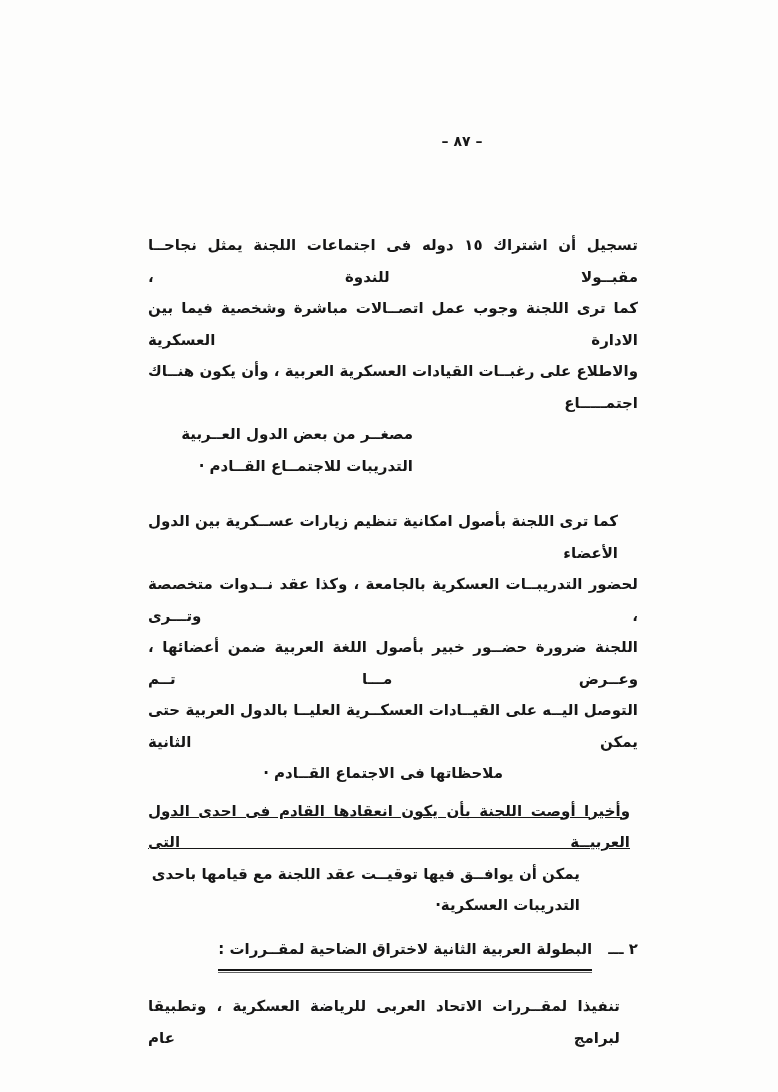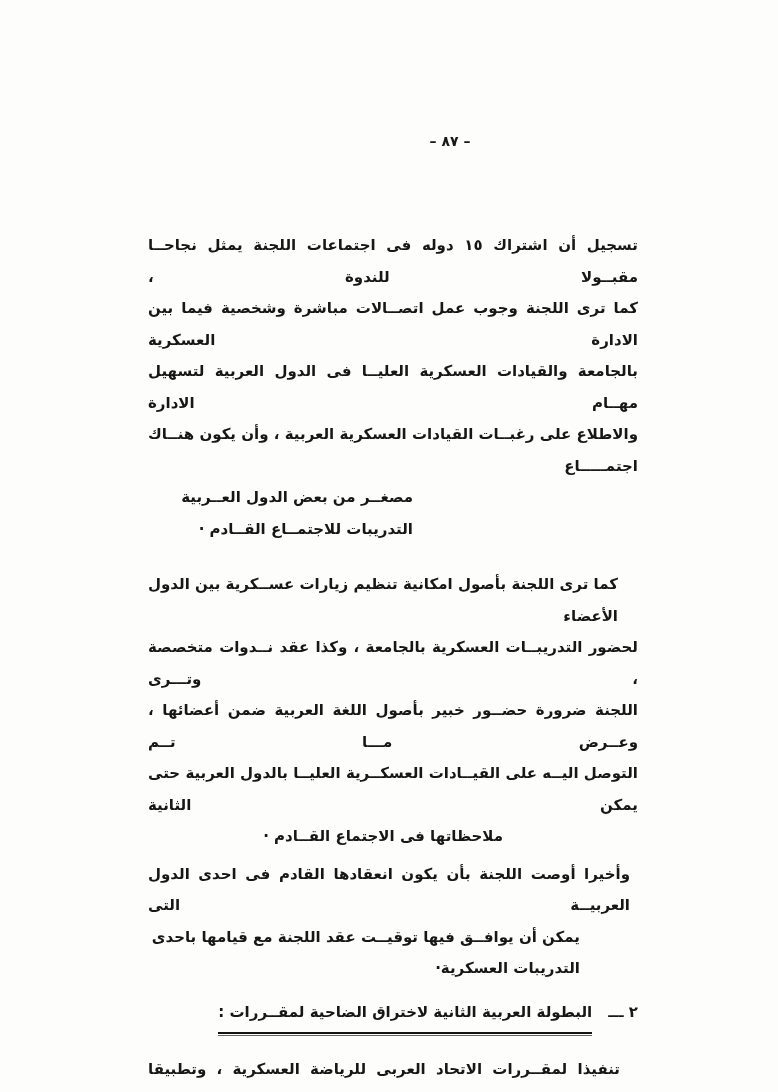--- a/index.html
+++ b/index.html
@@ -5,36 +5,36 @@
   html,body{margin:0;padding:0;background:#ffffff;}
   .page{
     position:relative;
     width:778px;height:1092px;
     background:#fdfdfc;
     color:#171717;
     font-family:"DejaVu Sans",sans-serif;
     overflow:hidden;
   }
   .pagenum{
-    position:absolute;top:133px;left:400px;width:100px;
+    position:absolute;top:133px;left:412px;width:100px;
     text-align:center;
     font-size:14px;font-weight:700;letter-spacing:2px;
     direction:rtl;
   }
   .content{
     position:absolute;top:230px;left:148px;width:490px;
     direction:rtl;
     font-size:15px;font-weight:700;line-height:31.5px;
     text-align:right;
   }
   .para{margin:0;}
   .line{text-align:justify;text-align-last:justify;}
   .tail{text-align:right;text-align-last:right;}
   
-  .ind8{padding-right:8px;}
+  .ind8{padding-right:8px;text-decoration:underline;}
   .ind18{padding-right:18px;}
   .ind20{padding-right:20px;}
   
   .pr225{padding-right:225px;}
   .pr135{padding-right:135px;text-align:right;}
   .pr58{padding-right:58px;}
   .mt24{margin-top:24px;}
   .mt6{margin-top:6px;}
   .mt12{margin-top:12px;}
   .mt20{margin-top:20px;}
@@ -55,21 +55,20 @@
 
 <div class="page">
 
   <div class="pagenum">– ٨٧ –</div>
 
   <div class="content">
 
     <div class="para">
       <div class="line">تسجيل أن اشتراك ١٥ دوله فى اجتماعات اللجنة يمثل نجاحــا مقبــولا للندوة ،</div>
       <div class="line">كما ترى اللجنة وجوب عمل اتصــالات مباشرة وشخصية فيما بين الادارة العسكرية</div>
-      <div class="line">بالجامعة والقيادات العسكرية العليــا فى الدول العربية لتسهيل مهــام الادارة</div>
       <div class="line">والاطلاع على رغبــات القيادات العسكرية العربية ، وأن يكون هنــاك اجتمـــــاع</div>
       <div class="tail pr225">مصغــر من بعض الدول العــربية التدريبات للاجتمــاع القــادم ·</div>
     </div>
 
     <div class="para mt24">
       <div class="line ind20">كما ترى اللجنة بأصول امكانية تنظيم زيارات عســكرية بين الدول الأعضاء</div>
       <div class="line">لحضور التدريبــات العسكرية بالجامعة ، وكذا عقد نــدوات متخصصة ، وتـــرى</div>
       <div class="line">اللجنة ضرورة حضــور خبير بأصول اللغة العربية ضمن أعضائها ، وعــرض مـــا تــم</div>
       <div class="line">التوصل اليــه على القيــادات العسكــرية العليــا بالدول العربية حتى يمكن الثانية</div>
       <div class="tail pr135">ملاحظاتها فى الاجتماع القــادم ·</div>

